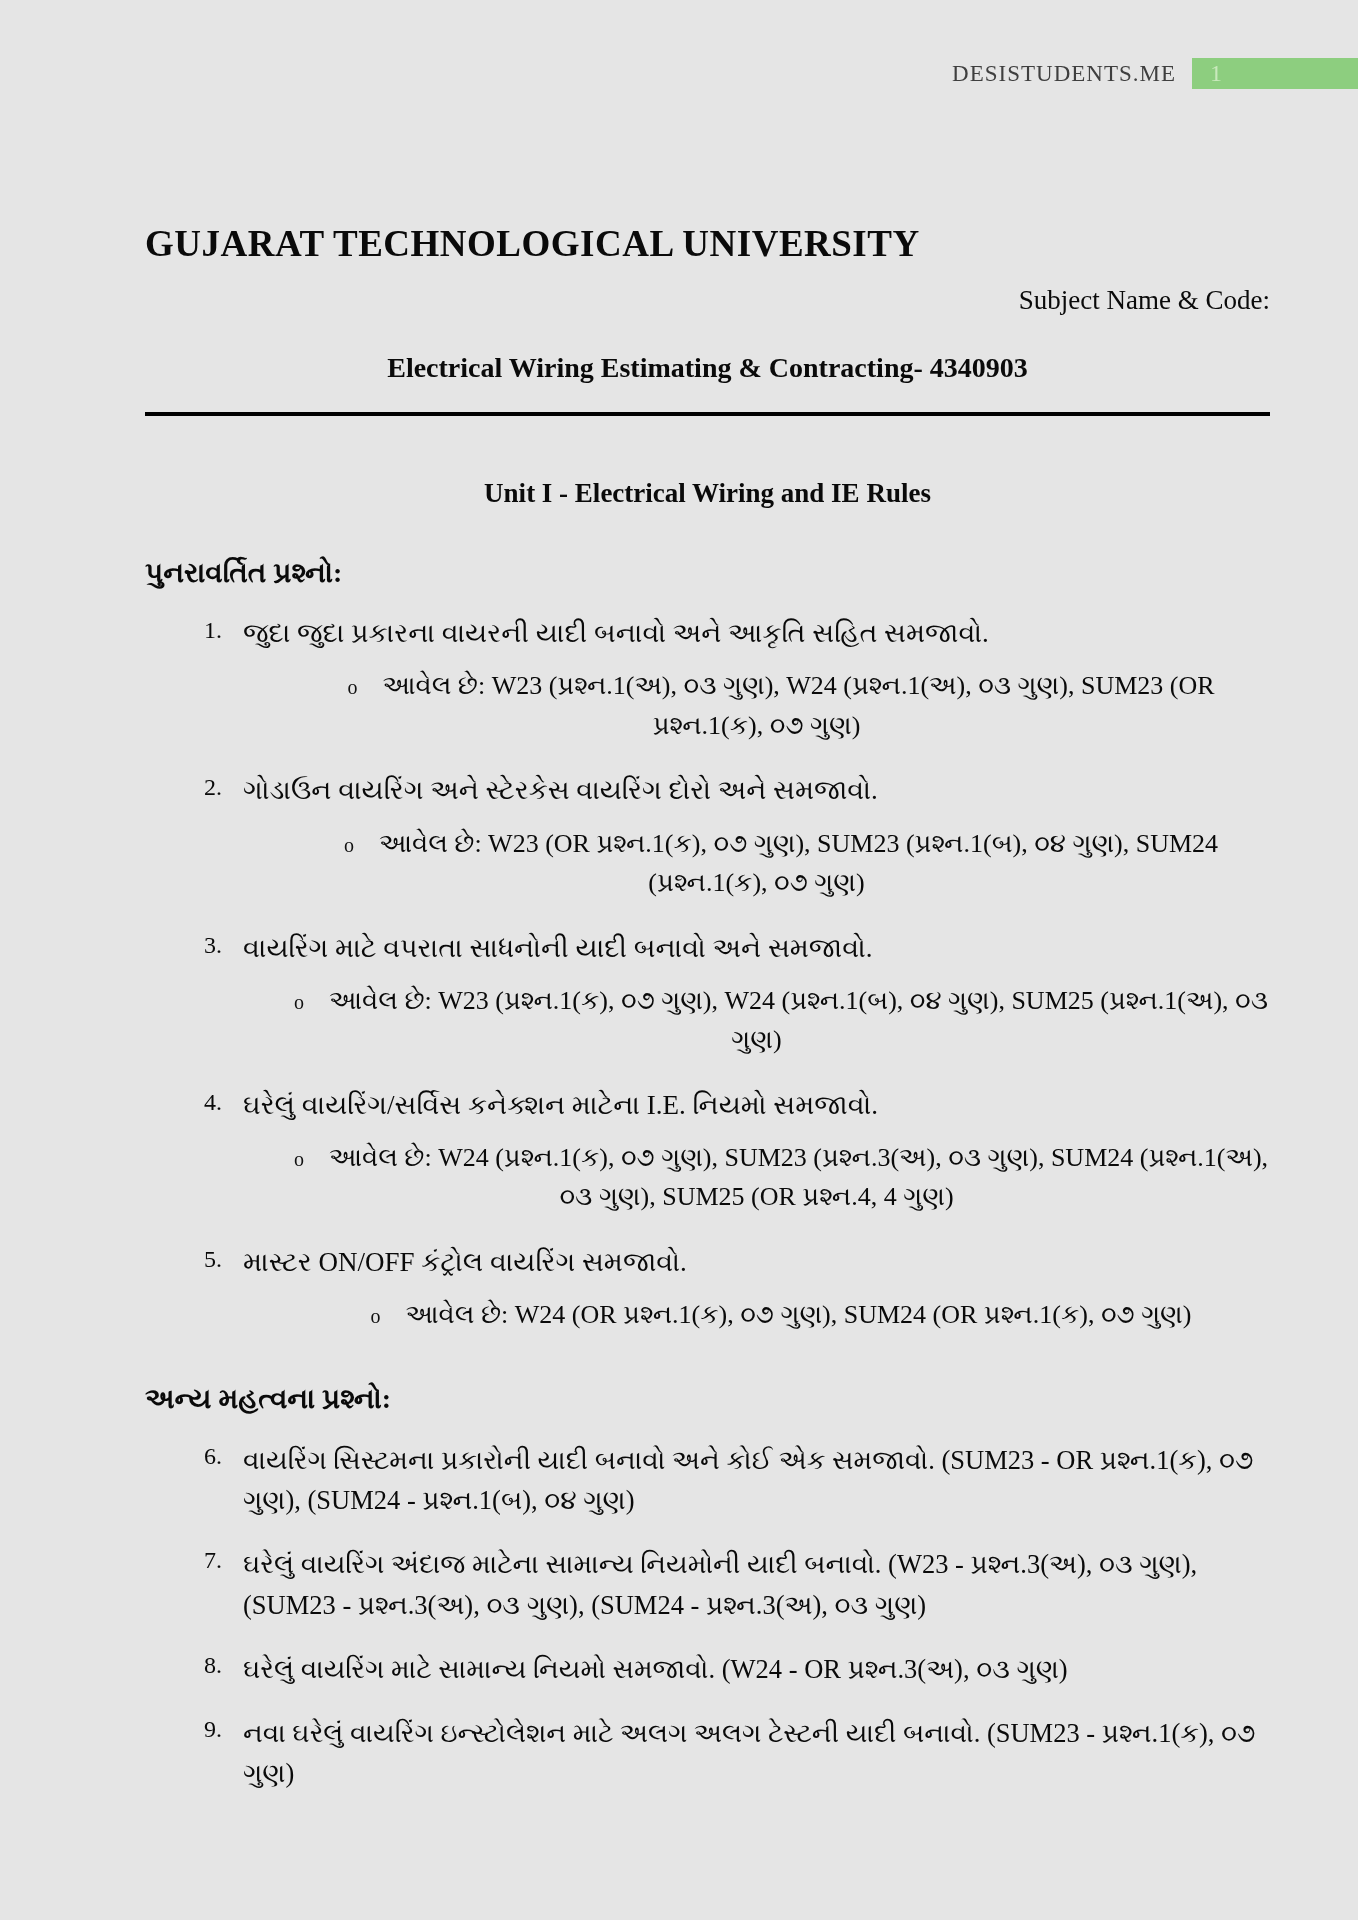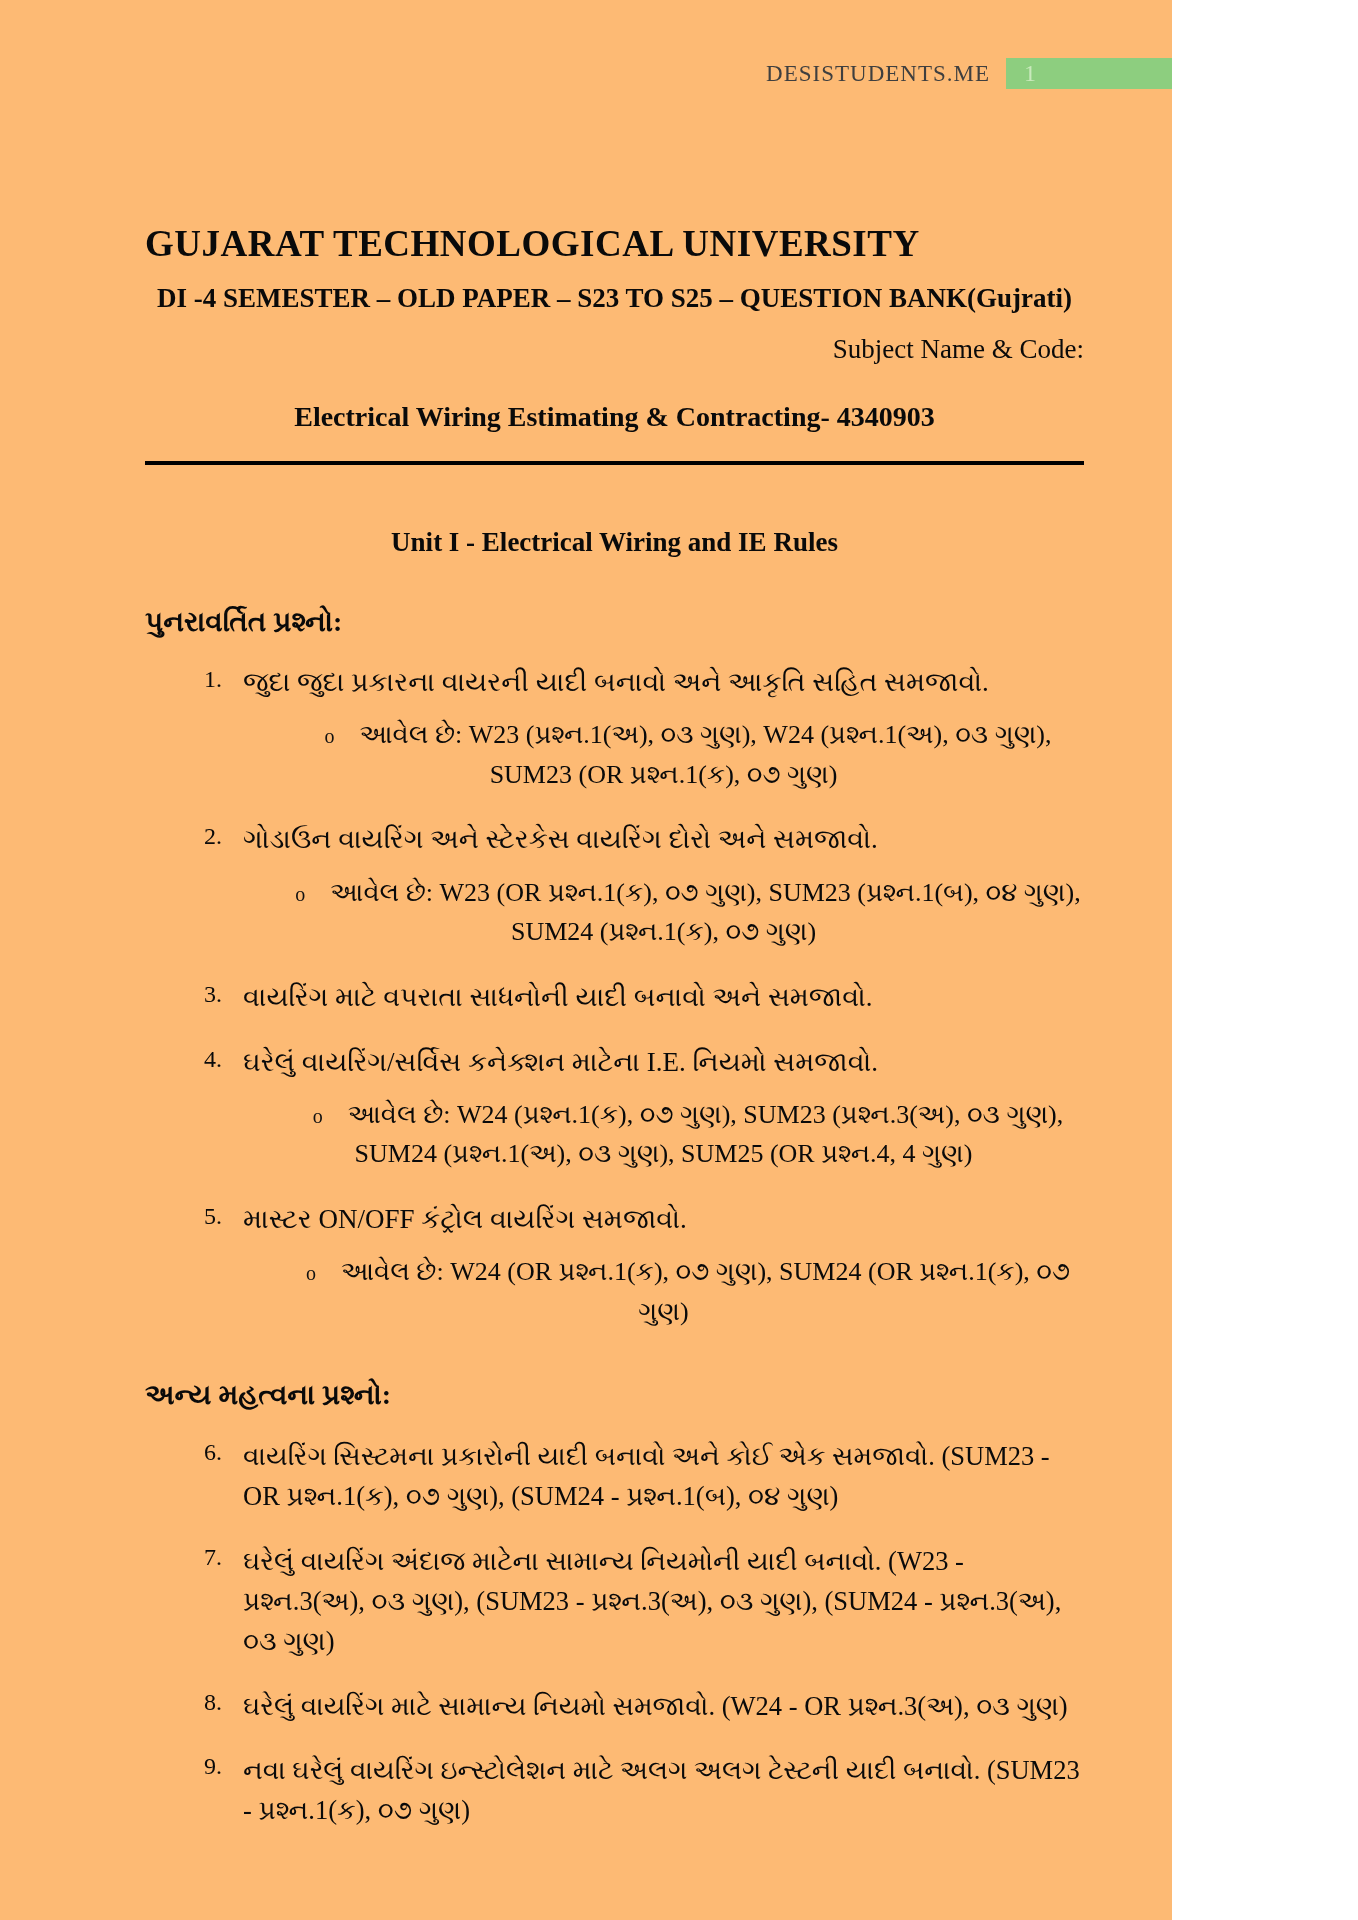--- a/index.html
+++ b/index.html
@@ -1,19 +1,19 @@
 <!DOCTYPE html>
 <html><head>
 <meta charset="utf-8">
 <style>
   html,body { margin:0; padding:0; background:#ffffff; }
   .page {
     position:relative;
-    width:1172px; height:1920px;
-    background:#fdba74;
+    width:1358px; height:1920px;
+    background:#e5e5e5;
     font-family:"Liberation Serif", serif;
     color:#0a0a0a;
     overflow:hidden;
   }
   
   .header {
     position:absolute; top:58px; right:0; left:0;
     display:flex; justify-content:flex-end; align-items:center;
   }
   .site-name {
@@ -86,21 +86,20 @@
     <span class="site-name">DESISTUDENTS.ME</span>
     <div class="page-badge">
       <span>1</span>
     </div>
   </div>
 
   <div class="content">
 
     <h1 class="doc-title">GUJARAT TECHNOLOGICAL UNIVERSITY</h1>
 
-    <div class="doc-subtitle">DI -4 SEMESTER – OLD PAPER – S23 TO S25 – QUESTION BANK(Gujrati)</div>
 
     <div class="subject-label">Subject Name &amp; Code:</div>
 
     <div class="subject-name">Electrical Wiring Estimating &amp; Contracting- 4340903</div>
 
     <div class="unit-title">Unit I - Electrical Wiring and IE Rules</div>
 
     <div class="section-heading">પુનરાવર્તિત પ્રશ્નો:</div>
 
     <div class="qlist">
@@ -119,20 +118,21 @@
           <span class="qtext">ગોડાઉન વાયરિંગ અને સ્ટેરકેસ વાયરિંગ દોરો અને સમજાવો.</span>
         </div>
         <div class="qdetail"><span class="bullet">o</span><span>આવેલ છે: W23 (OR પ્રશ્ન.1(ક), ૦૭ ગુણ), SUM23 (પ્રશ્ન.1(બ), ૦૪ ગુણ), SUM24 (પ્રશ્ન.1(ક), ૦૭ ગુણ)</span></div>
       </div>
 
       <div class="qitem">
         <div class="qrow">
           <span class="qnum">3.</span>
           <span class="qtext">વાયરિંગ માટે વપરાતા સાધનોની યાદી બનાવો અને સમજાવો.</span>
         </div>
+        <div class="qdetail"><span class="bullet">o</span><span>આવેલ છે: W23 (પ્રશ્ન.1(ક), ૦૭ ગુણ), W24 (પ્રશ્ન.1(બ), ૦૪ ગુણ), SUM25 (પ્રશ્ન.1(અ), ૦૩ ગુણ)</span></div>
       </div>
 
       <div class="qitem">
         <div class="qrow">
           <span class="qnum">4.</span>
           <span class="qtext">ઘરેલું વાયરિંગ/સર્વિસ કનેક્શન માટેના I.E. નિયમો સમજાવો.</span>
         </div>
         <div class="qdetail"><span class="bullet">o</span><span>આવેલ છે: W24 (પ્રશ્ન.1(ક), ૦૭ ગુણ), SUM23 (પ્રશ્ન.3(અ), ૦૩ ગુણ), SUM24 (પ્રશ્ન.1(અ), ૦૩ ગુણ), SUM25 (OR પ્રશ્ન.4, 4 ગુણ)</span></div>
       </div>
 

